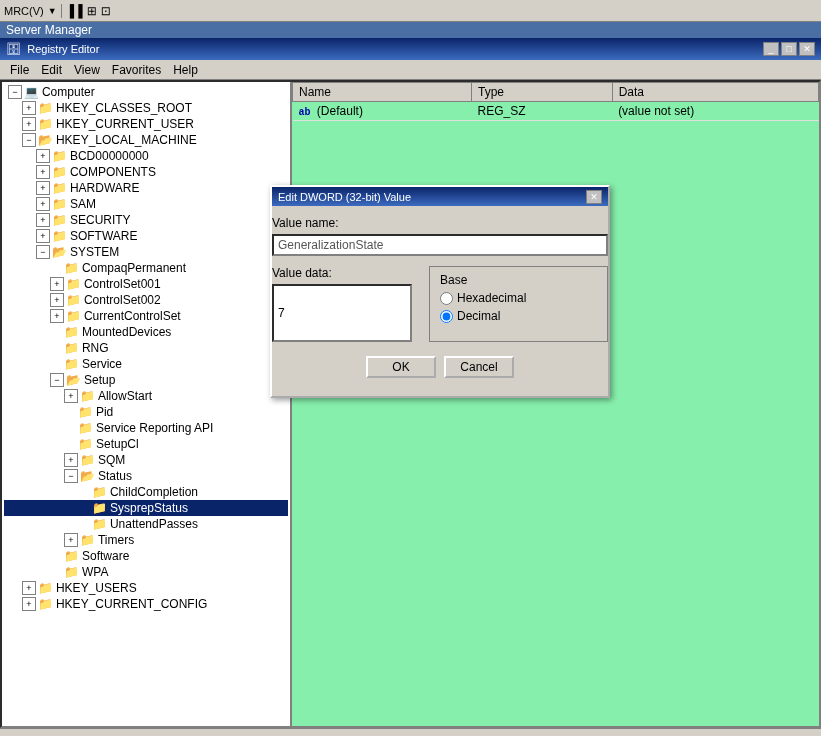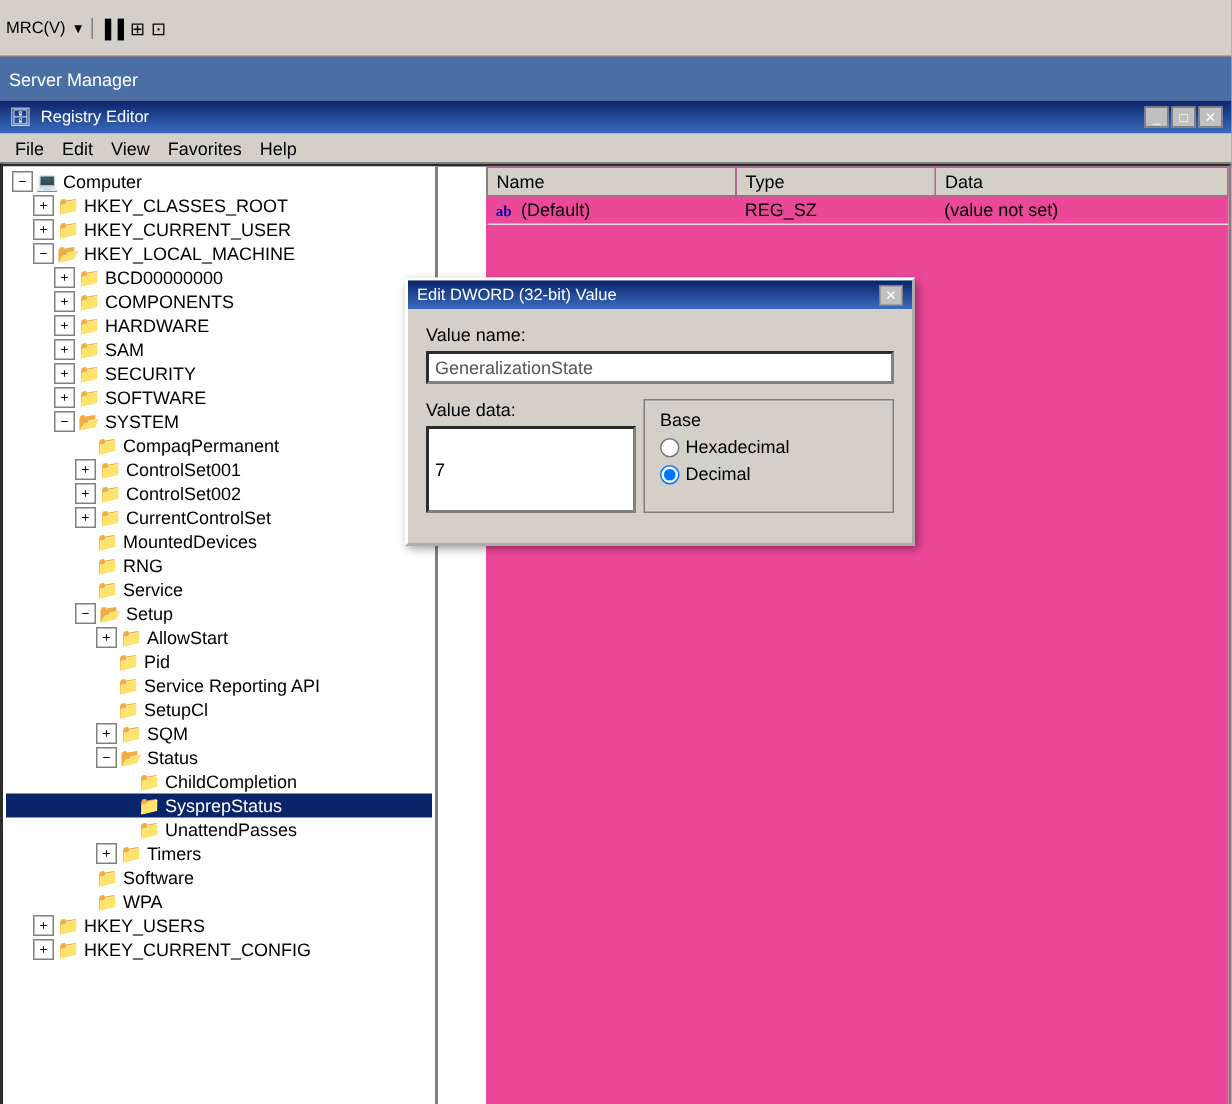--- a/index.html
+++ b/index.html
@@ -4,21 +4,21 @@
   <style>
     * { margin: 0; padding: 0; box-sizing: border-box; }
     body { font-family: 'Segoe UI', Tahoma, sans-serif; font-size: 12px; background: #d4d0c8; width: 821px; height: 736px; overflow: hidden; }
 
     
     .server-manager-bar {
       background: #4a6fa5;
       color: white;
       font-size: 12px;
       padding: 3px 6px;
-      height: 29px;
+      height: 16px;
       display: flex;
       align-items: center;
     }
     .registry-editor-titlebar {
       background: linear-gradient(to bottom, #0a246a, #3c6bbf);
       color: white;
       font-size: 11px;
       padding: 3px 6px;
       height: 22px;
       display: flex;
@@ -91,23 +91,22 @@
     .indent1 { padding-left: 4px; }
     .indent2 { padding-left: 18px; }
     .indent3 { padding-left: 32px; }
     .indent4 { padding-left: 46px; }
     .indent5 { padding-left: 60px; }
     .indent6 { padding-left: 74px; }
 
     
     .right-panel {
       flex: 1;
-      background: #ec4899;
+      background: #86efac;
       overflow: auto;
-      margin-left: 32px;
     }
     .registry-table {
       width: 100%;
       border-collapse: collapse;
       font-size: 12px;
     }
     .registry-table th {
       background: #d4d0c8;
       border: 1px solid #808080;
       padding: 2px 6px;
@@ -166,21 +165,21 @@
       height: 19px;
     }
     .dialog-close-btn {
       width: 16px; height: 14px;
       background: #c0c0c0;
       border: 1px solid #808080;
       font-size: 9px;
       display: flex; align-items: center; justify-content: center;
       cursor: pointer;
     }
-    .dialog-body { padding: 10px 12px; border-radius: 20px; }
+    .dialog-body { padding: 10px 0; border-radius: 20px; }
     .dialog-label { font-size: 12px; margin-bottom: 4px; }
     .dialog-input {
       width: 100%;
       height: 22px;
       border: 2px inset #808080;
       background: white;
       padding: 2px 4px;
       font-size: 12px;
       margin-bottom: 10px;
       color: #808080;
@@ -213,21 +212,21 @@
       height: 22px;
       background: #d4d0c8;
       border: 2px outset #ffffff;
       font-size: 12px;
       cursor: pointer;
     }
   </style>
 </head>
 <body>
 
-<div style="background:#d4d0c8; height:38px; display:flex; align-items:center; padding:0 4px; border-bottom:1px solid #808080; font-size:11px;">
+<div style="background:#d4d0c8; height:22px; display:flex; align-items:center; padding:0 4px; border-bottom:1px solid #808080; font-size:11px;">
   <span style="margin-right:4px;">MRC(V)</span>
   <span style="font-size:9px; cursor:pointer;">▼</span>
   <span style="width:1px; background:#808080; height:14px; margin:0 4px;"></span>
   <span style="font-size:12px; cursor:pointer; margin-right:4px;">▐▐</span>
   <span style="font-size:12px; cursor:pointer; margin-right:4px;">⊞</span>
   <span style="font-size:12px; cursor:pointer;">⊡</span>
 </div>
 
 <div class="server-manager-bar">
   <span>Server Manager</span>
@@ -462,21 +461,21 @@
         <tr>
           <th>Name</th>
           <th>Type</th>
           <th>Data</th>
         </tr>
       </thead>
       <tbody>
 
         <tr>
           <td>
-            <span style="color:#0000aa; font-size:10px; font-weight:bold; margin-right:3px; font-family:Liberation Serif, serif;">ab</span>
+            <span style="color:#0000aa; font-size:10px; font-weight:bold; margin-right:3px; font-family:Liberation Mono, monospace;">ab</span>
             <span>(Default)</span>
           </td>
           <td>REG_SZ</td>
           <td>(value not set)</td>
         </tr>
 
 
       </tbody>
     </table>
   </div>
@@ -506,15 +505,19 @@
           <div class="radio-row">
             <input type="radio" name="base" style="">
             <label>Hexadecimal</label>
           </div>
           <div class="radio-row">
             <input type="radio" name="base" checked="" style="">
             <label>Decimal</label>
           </div>
         </div>
       </div>
+      <div class="dialog-buttons">
+        <button class="dialog-btn">OK</button>
+        <button class="dialog-btn">Cancel</button>
+      </div>
     </div>
   </div>
 </div>
 
 </body></html>

